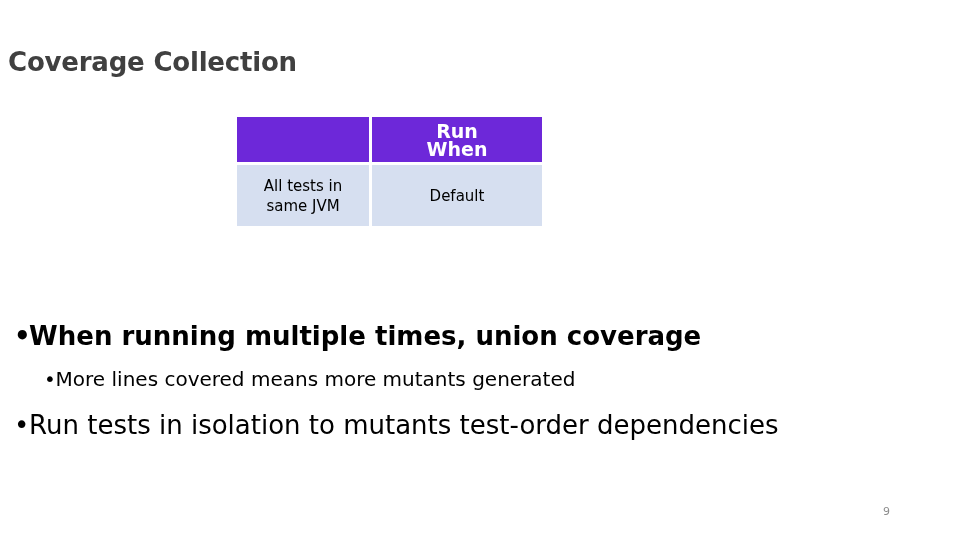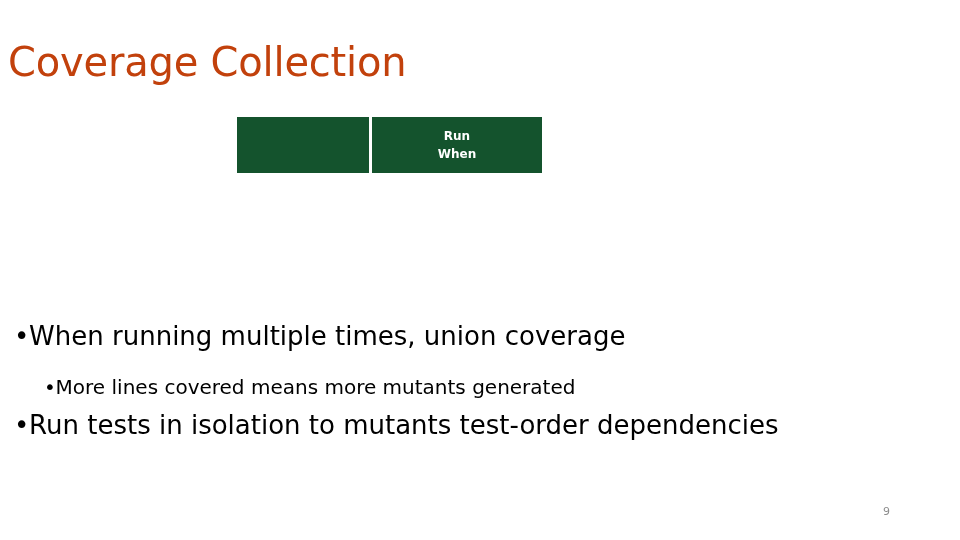--- a/index.html
+++ b/index.html
@@ -14,25 +14,25 @@
     overflow: hidden;
     font-family: "DejaVu Sans", "Liberation Sans", sans-serif;
     color: #000000;
   }
 
   
   #slide-title {
     position: absolute;
     left: 8px;
     top: 42px;
-    font-size: 40px;
+    font-size: 26px;
     line-height: 40px;
-    font-weight: 400;
+    font-weight: 700;
     letter-spacing: -0.2px;
-    color: #c2410c;
+    color: #404040;
     white-space: nowrap;
   }
 
   
   #coverage-table {
     position: absolute;
     left: 234px;
     top: 114px;
     width: 308px;
     border-collapse: separate;
@@ -42,26 +42,26 @@
   #coverage-table td {
     padding: 0;
     margin: 0;
     vertical-align: middle;
     text-align: center;
   }
   #coverage-table col.c1 { width: 132px; }
   #coverage-table col.c2 { width: 170px; }
 
   .hdr-cell {
-    background: #14532d;
+    background: #6d28d9;
     color: #ffffff;
     font-weight: bold;
-    font-size: 12px;
+    font-size: 19px;
     line-height: 18px;
-    height: 56px;
+    height: 45px;
   }
   .hdr-cell.blank { }
   .body-cell {
     background: #D6DFF0;
     color: #000000;
     font-size: 15px;
     line-height: 20px;
     height: 61px;
     font-weight: normal;
   }
@@ -81,27 +81,26 @@
     color: #000000;
   }
   .bullet-l2 {
     position: absolute;
     left: 44px;
     font-size: 20px;
     line-height: 26px;
     font-weight: 400;
     white-space: nowrap;
     color: #000000;
-    margin-top: 8px;
   }
   .bullet-mark {
     display: inline-block;
     width: 0.58em;
   }
-  #bullet-1 { top: 320px; }
+  #bullet-1 { top: 320px; font-weight: bold; }
   #bullet-1a { top: 366px; }
   #bullet-2 { top: 409px; }
 
   
   #page-number {
     position: absolute;
     right: 70px;
     top: 505px;
     font-size: 11px;
     line-height: 14px;
@@ -122,20 +121,29 @@
   <tbody>
     <tr>
       <td class="hdr-cell blank">
         <span class="cell-text"></span>
       </td>
       <td class="hdr-cell">
         <span class="cell-text">Run</span>
         <span class="cell-text">When</span>
       </td>
     </tr>
+    <tr>
+      <td class="body-cell">
+        <span class="cell-text">All tests in</span>
+        <span class="cell-text">same JVM</span>
+      </td>
+      <td class="body-cell">
+        <span class="cell-text">Default</span>
+      </td>
+    </tr>
   </tbody>
 </table>
 
 <div class="bullet-l1" id="bullet-1">
   <span class="bullet-mark">•</span><span>When running multiple times, union coverage</span>
 </div>
 
 <div class="bullet-l2" id="bullet-1a">
   <span class="bullet-mark">•</span><span>More lines covered means more mutants generated</span>
 </div>

